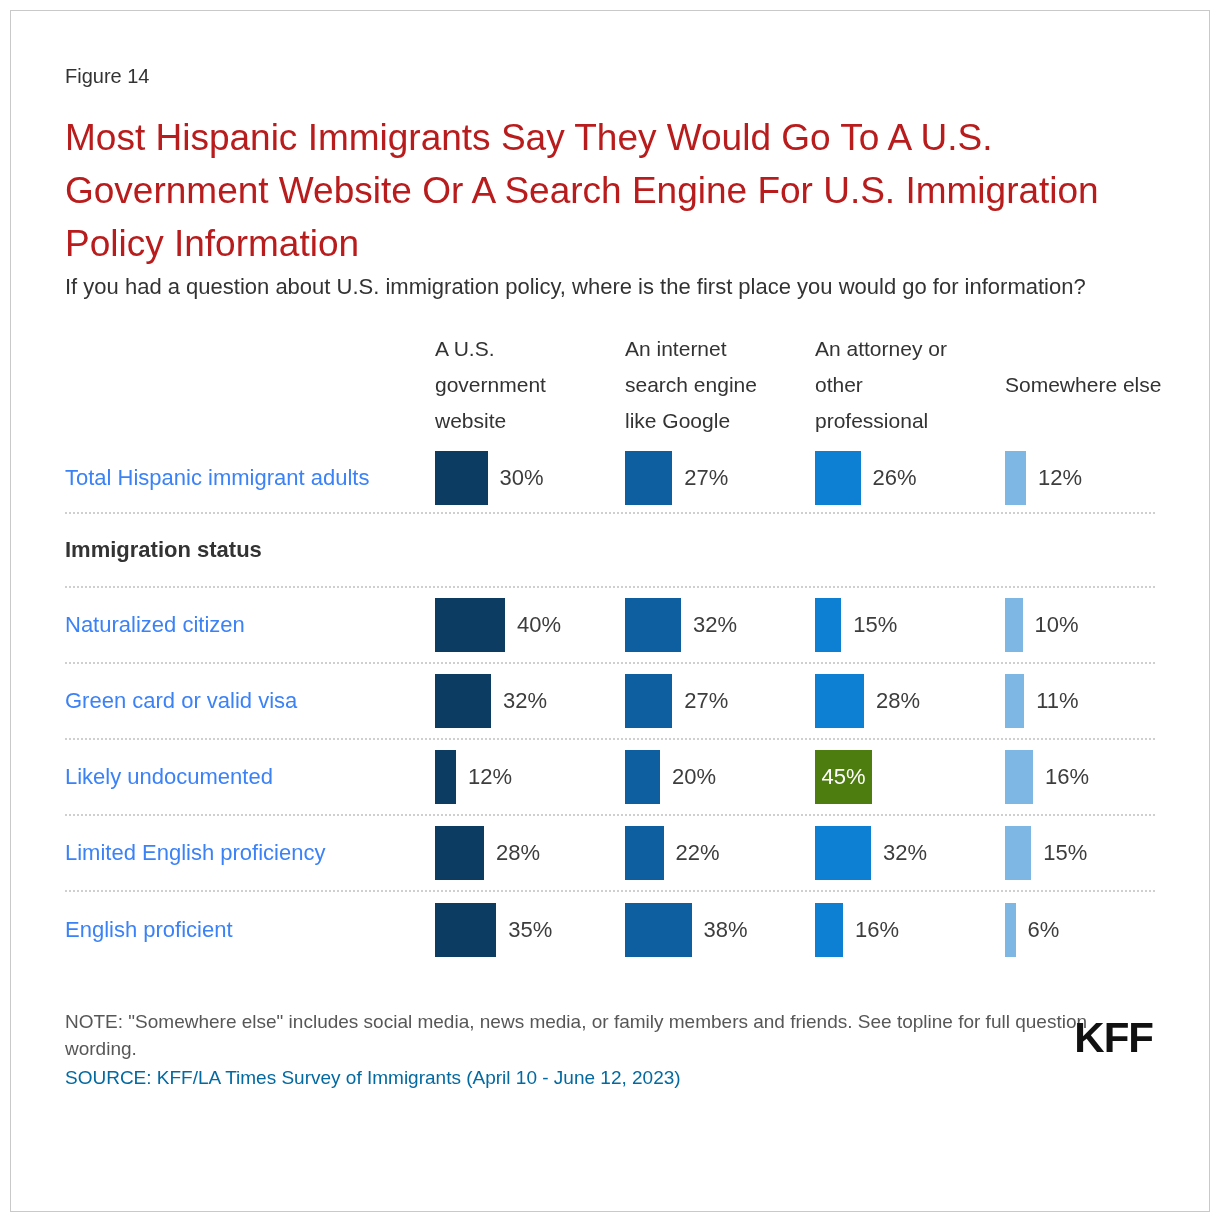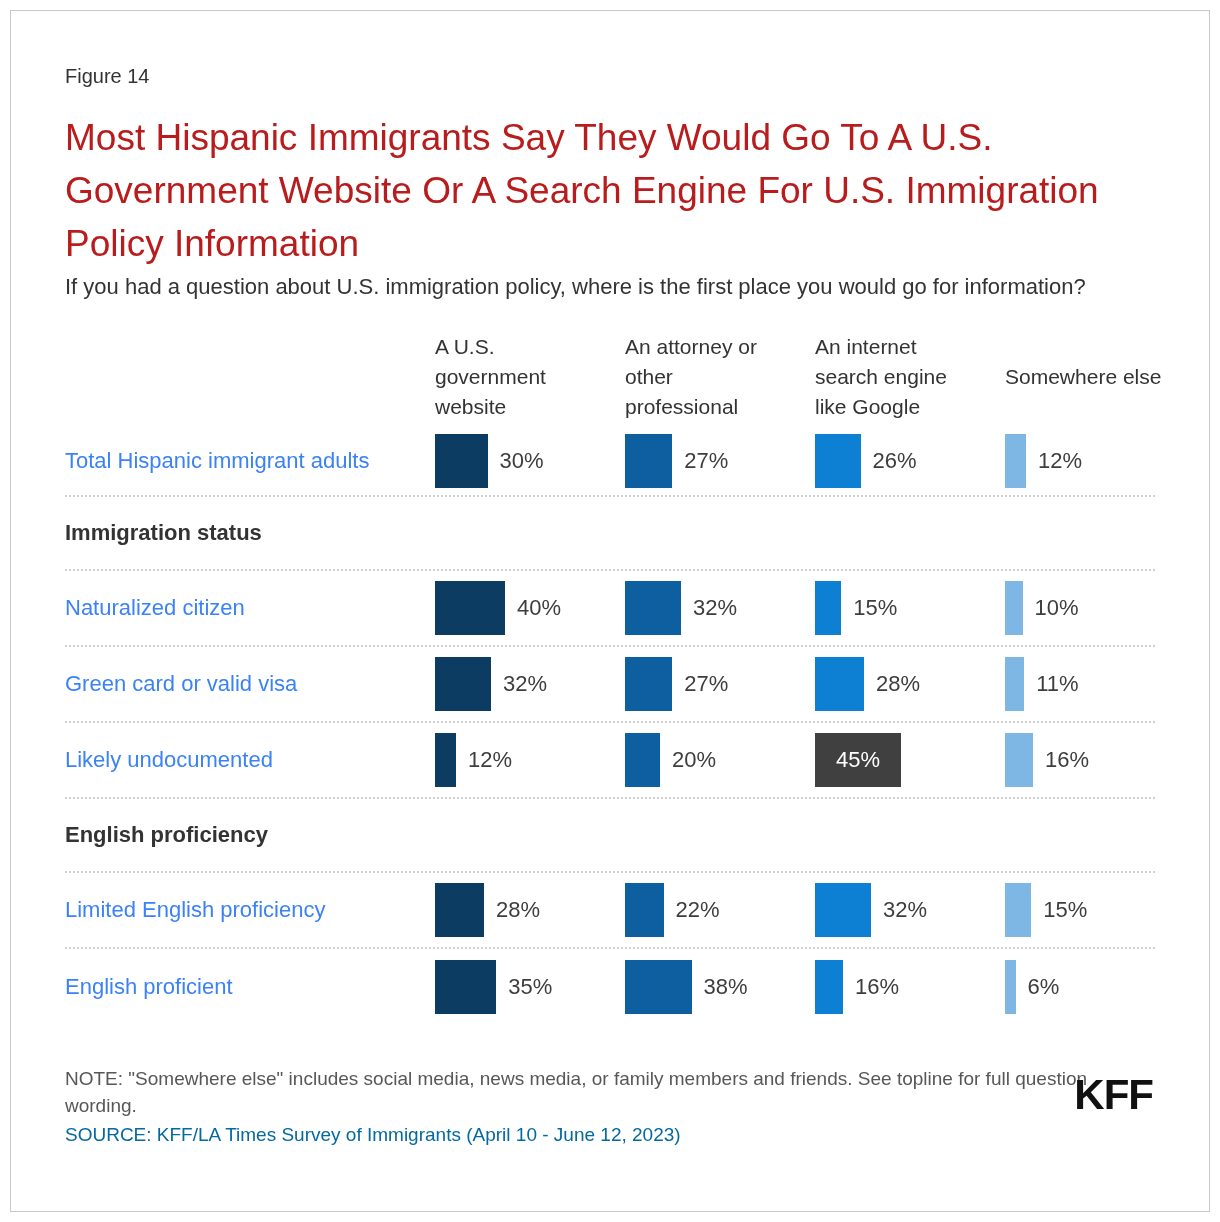--- a/index.html
+++ b/index.html
@@ -11,21 +11,21 @@
   .figure-label { font-size: 20px; line-height: 22px; color: #333; }
   .title { margin-top: 24px; font-size: 37px; line-height: 53px; font-weight: 400;
     color: #b91c1c; letter-spacing: 0; max-width: 1130px; }
   .subtitle { font-size: 22px; line-height: 33px; color: #333;
     max-width: 1120px; }
 
   .chart { margin-top: 28px; }
   .grid-row { display: grid; grid-template-columns: 370px 190px 190px 190px 190px;
     align-items: center; }
   .hdr-row { min-height: 95px; padding-bottom: 4px; }
-  .hdr-cell { font-size: 21px; line-height: 30px; color: #333; padding-right: 26px; }
+  .hdr-cell { font-size: 21px; line-height: 36px; color: #333; padding-right: 26px; }
 
   .data-row { border-bottom: 2px dotted #cfcfcf; padding: 10px 0; height: 76px; }
   .data-row.total { padding: 8px 0 7px 0; height: 71px; }
   .data-row.last { border-bottom: none; }
   .row-label { font-size: 22px; color: #3b82f6; }
   .section-row { border-bottom: 2px dotted #cfcfcf; height: 74px; display: flex;
     align-items: center; }
   .section-label { font-size: 22px; font-weight: bold; color: #333; }
 
   .bar-cell { display: flex; align-items: center; height: 54px; }
@@ -48,22 +48,22 @@
   <div class="figure-label">Figure 14</div>
 
   <h1 class="title">Most Hispanic Immigrants Say They Would Go To A U.S. Government Website Or A Search Engine For U.S. Immigration Policy Information</h1>
 
   <div class="subtitle">If you had a question about U.S. immigration policy, where is the first place you would go for information?</div>
 
   <div class="chart">
     <div class="grid-row hdr-row">
       <div class="hdr-spacer"></div>
       <div class="hdr-cell">A U.S. government website</div>
+      <div class="hdr-cell">An internet search engine like Google</div>
       <div class="hdr-cell">An attorney or other professional</div>
-      <div class="hdr-cell">An internet search engine like Google</div>
       <div class="hdr-cell">Somewhere else</div>
     </div>
     <div id="rows">
         <div class="grid-row data-row total">
           <div class="row-label">Total Hispanic immigrant adults</div>
           <div class="bar-cell">
             <div class="bar" style="width: 52.5px; background: rgb(12, 60, 98);"></div>
             <span class="pct">30%</span>
           </div>
           <div class="bar-cell">
@@ -124,31 +124,28 @@
           <div class="row-label">Likely undocumented</div>
           <div class="bar-cell">
             <div class="bar" style="width: 21px; background: rgb(12, 60, 98);"></div>
             <span class="pct">12%</span>
           </div>
           <div class="bar-cell">
             <div class="bar" style="width: 35px; background: rgb(14, 95, 159);"></div>
             <span class="pct">20%</span>
           </div>
           <div class="bar-cell">
-            <div class="bar" style="width: 86px; background: #404040;">
+            <div class="bar" style="width: 57px; background: #4d7c0f;">
               <span class="pct-inside">45%</span>
             </div>
           </div>
           <div class="bar-cell">
             <div class="bar" style="width: 28px; background: rgb(126, 183, 227);"></div>
             <span class="pct">16%</span>
           </div>
-        </div>
-        <div class="section-row">
-          <div class="section-label">English proficiency</div>
         </div>
         <div class="grid-row data-row">
           <div class="row-label">Limited English proficiency</div>
           <div class="bar-cell">
             <div class="bar" style="width: 49px; background: rgb(12, 60, 98);"></div>
             <span class="pct">28%</span>
           </div>
           <div class="bar-cell">
             <div class="bar" style="width: 38.5px; background: rgb(14, 95, 159);"></div>
             <span class="pct">22%</span>

